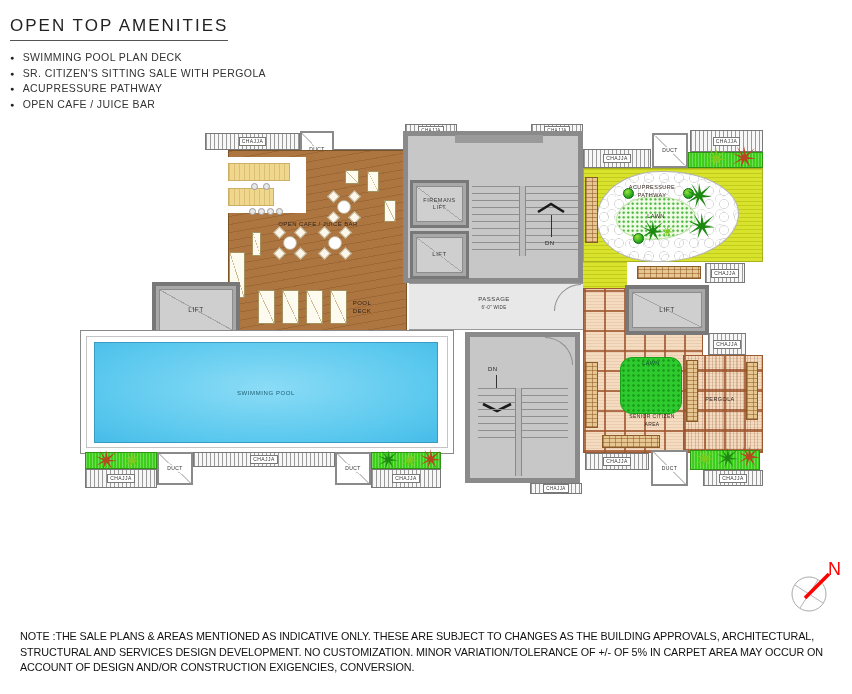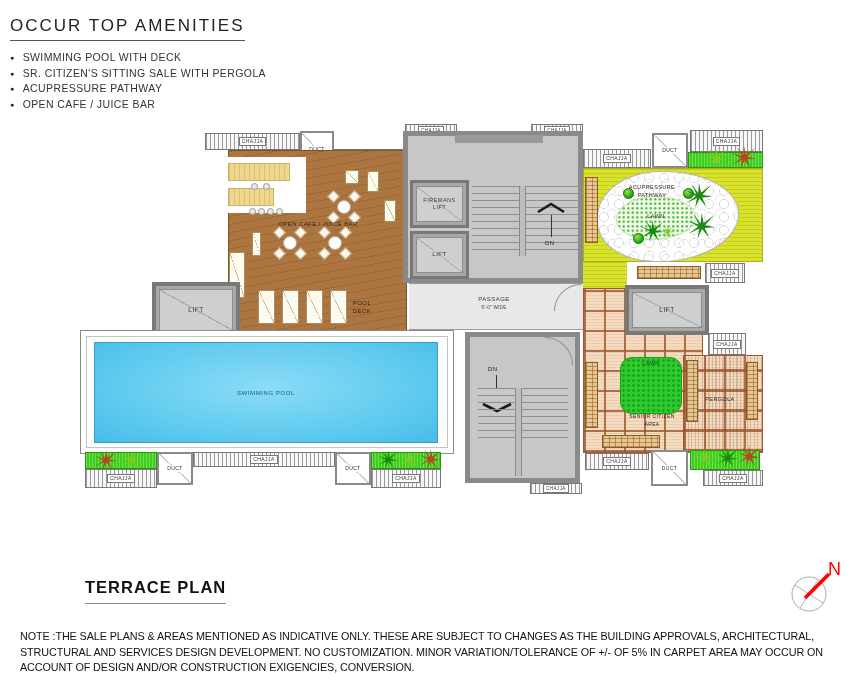--- a/index.html
+++ b/index.html
@@ -87,23 +87,23 @@
   .plan-title { font-size: 16.5px; font-weight: bold; letter-spacing: 1px; color: #111;
                 border-bottom: 1.2px solid #888; padding-bottom: 6px; display: inline-block; }
   .note { font-size: 10.8px; color: #111; line-height: 15.5px; letter-spacing: -0.1px; }
 </style>
 </head>
 <body>
 
 <div class="canvas">
 
   <div class="abs" style="left:10px;top:16px;">
-    <div class="hd-title">OCCUR TOP AMENITIES</div>
+    <div class="hd-title">OPEN TOP AMENITIES</div>
     <ul class="hd-list" style="margin-top:9px;">
-      <li>SWIMMING POOL WITH DECK</li>
+      <li>SWIMMING POOL PLAN DECK</li>
       <li>SR. CITIZEN'S SITTING SALE WITH PERGOLA</li>
       <li>ACUPRESSURE PATHWAY</li>
       <li>OPEN CAFE / JUICE BAR</li>
     </ul>
   </div>
 
   <div class="abs hatch" style="left:205px;top:133px;width:95px;height:17px;">
     <span class="tag">CHAJJA</span>
     </div>
   <div class="abs duct" style="left:300px;top:131px;width:34px;height:37px;">
@@ -307,23 +307,20 @@
     <span class="tag">DUCT</span>
     </div>
   <div class="abs grass" style="left:690px;top:450px;width:70px;height:20px;"></div>
   <div class="abs plant p-lime" style="left:695px;top:449px;width:20px;height:19px;"></div>
   <div class="abs plant p-green" style="left:717px;top:448px;width:21px;height:20px;"></div>
   <div class="abs plant p-red" style="left:738px;top:446px;width:22px;height:21px;"></div>
   <div class="abs hatch" style="left:703px;top:470px;width:60px;height:16px;">
     <span class="tag">CHAJJA</span>
     </div>
 
-  <div class="abs" style="left:85px;top:578px;">
-    <span class="plan-title">TERRACE  PLAN</span>
-  </div>
 
   <svg class="abs" style="left:783px;top:553px;" width="66" height="66" viewBox="0 0 66 66">
     <circle cx="26" cy="41" r="17" fill="#fefefe" stroke="#aaa" stroke-width="1"></circle>
     <line x1="12" y1="32" x2="40" y2="50" stroke="#b5b5b5" stroke-width="1"></line>
     <line x1="17" y1="55" x2="35" y2="27" stroke="#b5b5b5" stroke-width="1"></line>
     <line x1="22" y1="45" x2="46" y2="21" stroke="#ff0000" stroke-width="3.5"></line>
     <text x="45" y="22" fill="#ff0000" font-size="18" font-family="Liberation Sans, sans-serif">N</text>
   </svg>
 
   <div class="abs note" style="left:20px;top:629px;width:818px;">NOTE :THE SALE PLANS &amp; AREAS MENTIONED AS INDICATIVE ONLY. THESE ARE SUBJECT TO CHANGES AS THE BUILDING APPROVALS, ARCHITECTURAL, STRUCTURAL AND  SERVICES DESIGN DEVELOPMENT. NO CUSTOMIZATION. MINOR VARIATION/TOLERANCE OF +/- OF 5% IN CARPET AREA MAY OCCUR ON ACCOUNT OF DESIGN AND/OR CONSTRUCTION EXIGENCIES, CONVERSION.</div>

